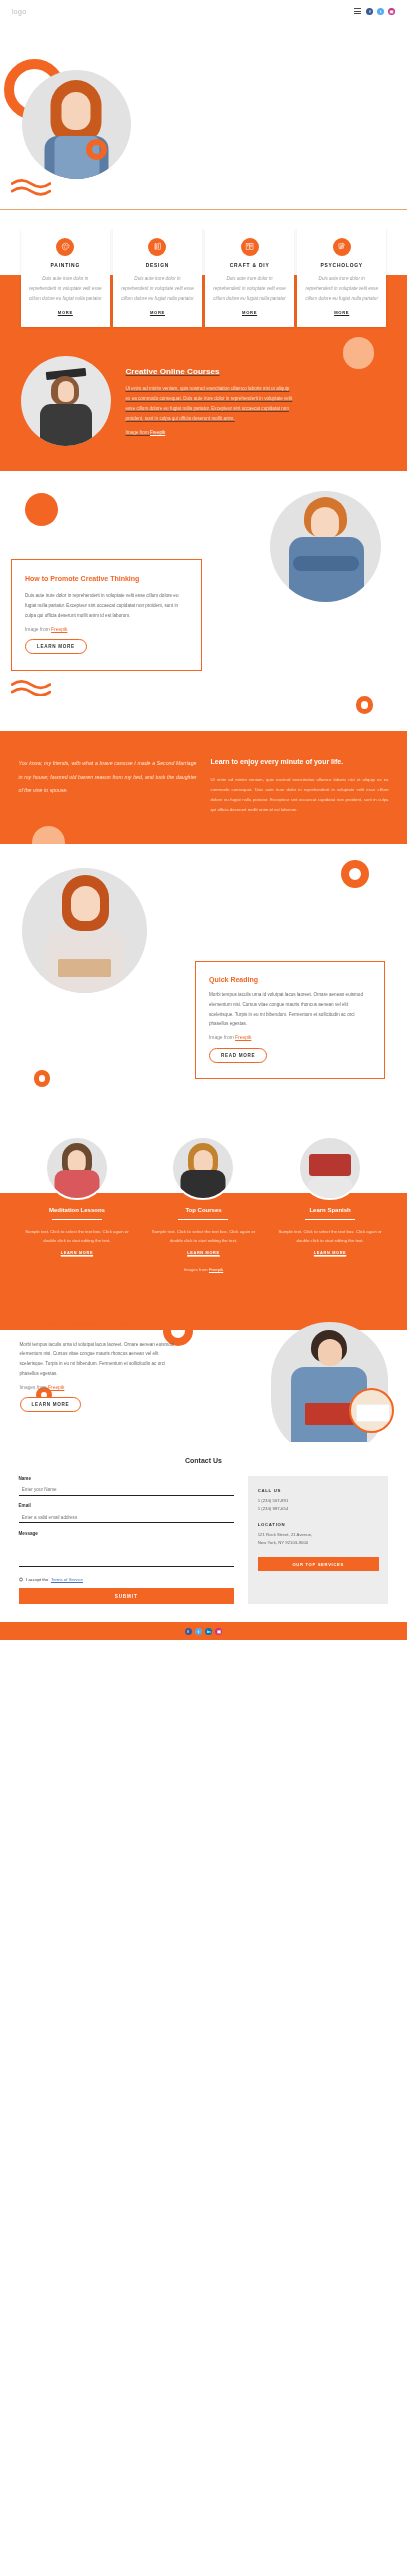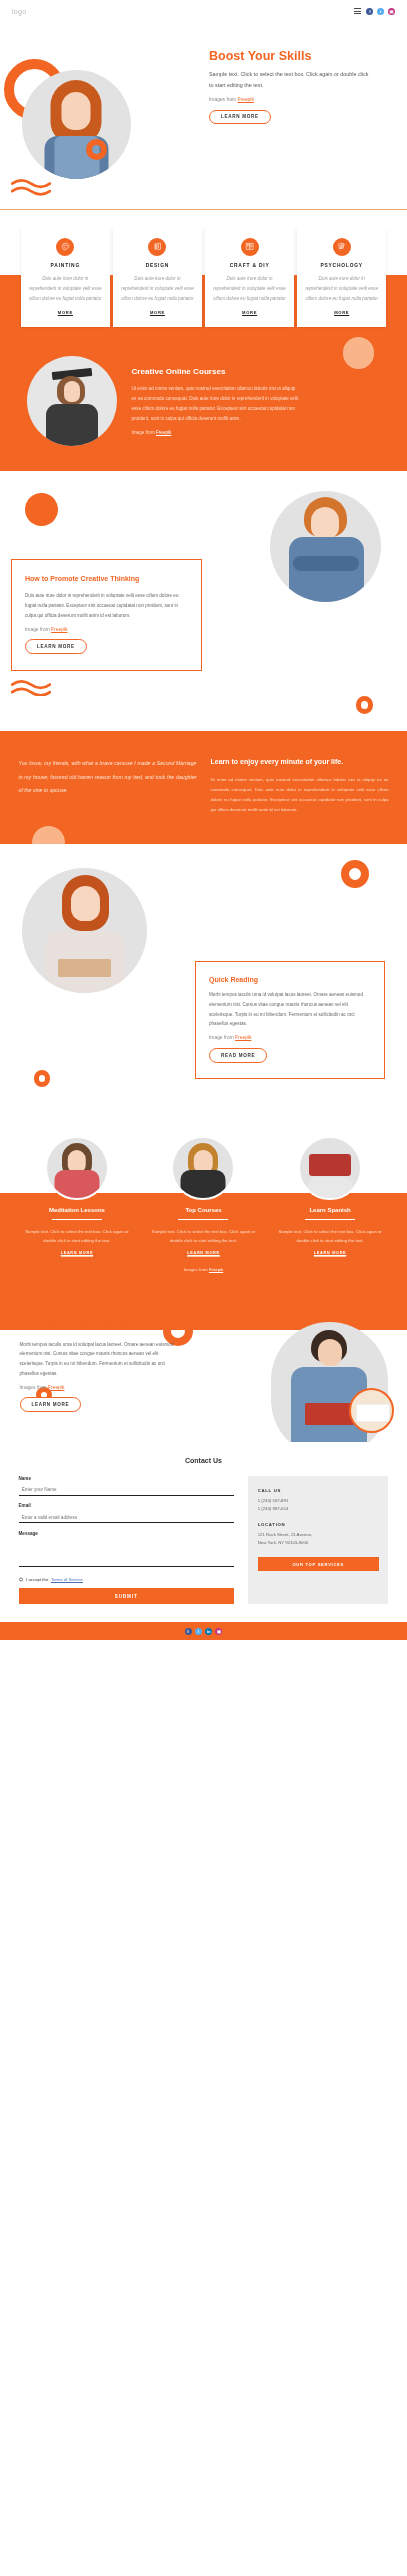--- a/index.html
+++ b/index.html
@@ -61,21 +61,21 @@
           text-align:center; }
   .card-ico { width:18px; height:18px; border-radius:50%; background:#F26522; margin:0 auto 7px;
               display:flex; align-items:center; justify-content:center; }
   .card-ico svg { display:block; }
   .card-title { font-size:4.9px; font-weight:bold; letter-spacing:0.8px; color:#222; }
   .card-txt { font-size:4.6px; font-style:italic; color:#9a9a9a; line-height:2.1; margin-top:6.5px; }
   .card-more { display:inline-block; margin-top:6.5px; font-size:4.1px; font-weight:bold;
                letter-spacing:0.7px; color:#222; border-bottom:0.5px solid #888; padding-bottom:0.5px; }
 
   
-  .band1 { position:relative; background:#F26522; padding:29px 8px 25px; overflow:hidden; }
+  .band1 { position:relative; background:#F26522; padding:29px 2px 25px; overflow:hidden;text-decoration:underline; }
   .band1 .bubble { position:absolute; right:33px; top:9.8px; width:31.5px; height:31.5px;
                    border-radius:50%; background:#F9B48A; }
   .band1-inner { display:flex; align-items:center; padding:0 18.5px; position:relative; z-index:2; }
   .grad-photo { width:90px; height:90px; border-radius:50%; background:#e6e6e6;
                 position:relative; overflow:hidden; flex:none; }
   .grad-photo .gcap { position:absolute; left:25px; top:14px; width:40px; height:7.6px;
        background:#2b2b2b; transform:rotate(-6deg); border-radius:1.1px; }
   .grad-photo .ghair { position:absolute; left:30px; top:19.5px; width:28px; height:29px;
        background:#8a5a38; border-radius:14px 14px 11px 11px; }
   .grad-photo .gface { position:absolute; left:37px; top:25px; width:16.3px; height:20.6px;
@@ -248,26 +248,20 @@
           <div class="face"></div>
         <div class="body"></div>
           <div class="jacket"></div>
       </div>
     </div>
     <div class="hero-ring2"></div>
     <svg class="wave" width="40" height="18.5" viewBox="0 0 74 34">
       <path d="M2 12 q18 -12 35 0 q18 12 35 0" stroke="#F26522" stroke-width="5" fill="none" stroke-linecap="round"></path>
       <path d="M2 26 q18 -12 35 0 q18 12 35 0" stroke="#F26522" stroke-width="5" fill="none" stroke-linecap="round"></path>
     </svg>
-    <div class="hero-text">
-      <div class="hero-title">Boost Your Skills</div>
-      <div class="hero-sub">Sample text. Click to select the text box. Click again or double click to start editing the text.</div>
-      <div class="credit"><span>Images from </span><a href="#">Freepik</a></div>
-      <div class="btn-outline">LEARN MORE</div>
-    </div>
   </div>
 
   <div class="divider"></div>
 
   <div class="cards-wrap">
     <div class="cards-band"></div>
     <div class="cards">
 
       <div class="card">
         <div class="card-ico">

